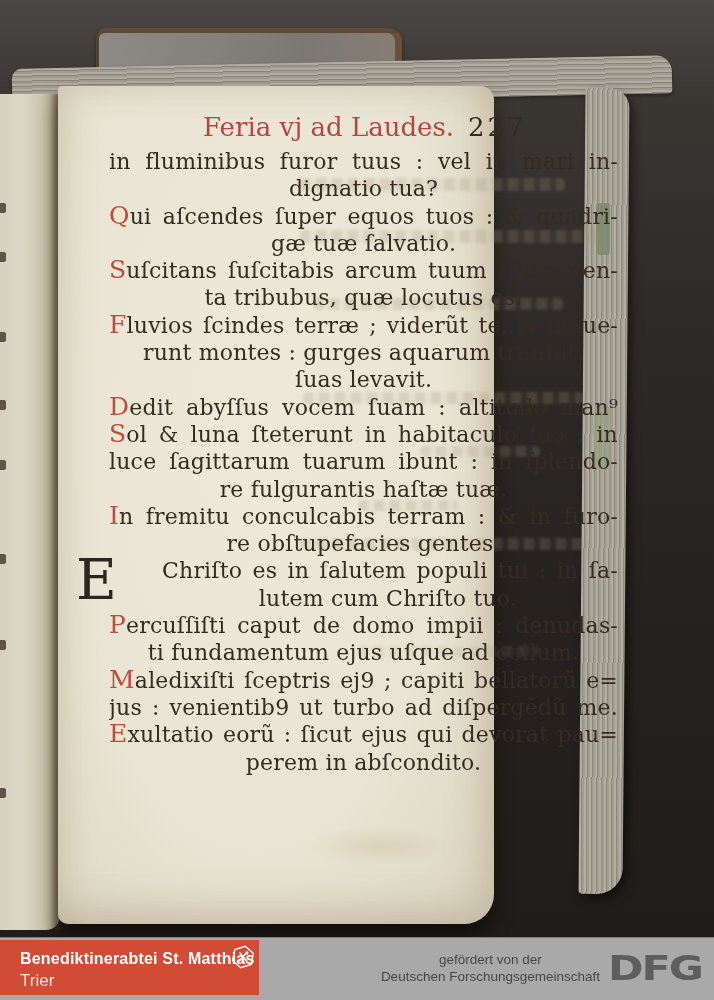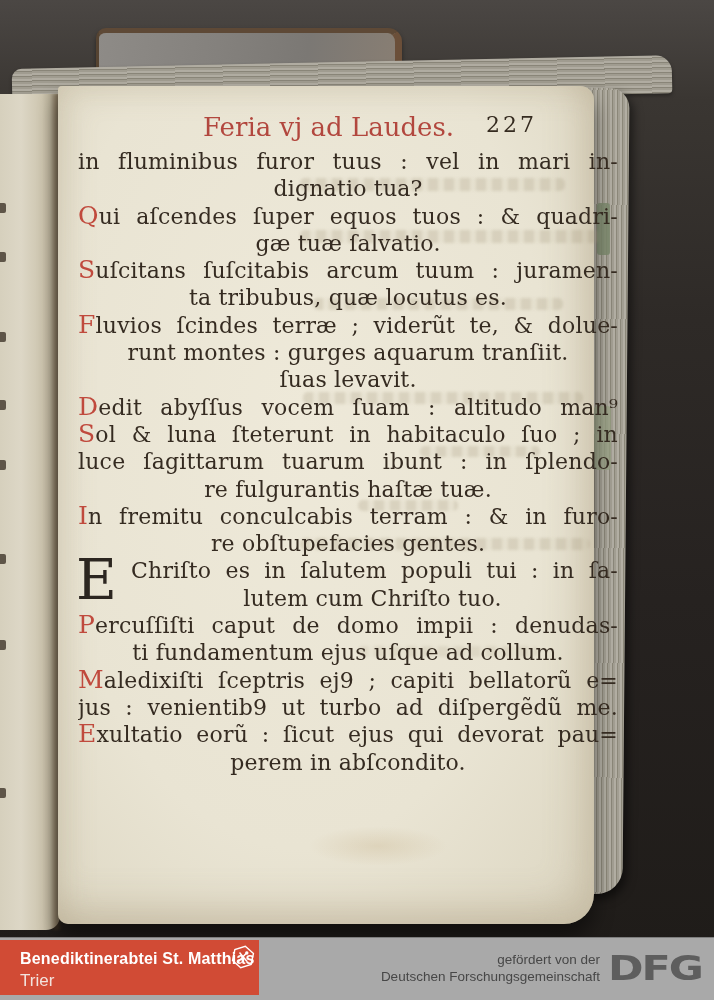--- a/index.html
+++ b/index.html
@@ -41,55 +41,55 @@
     border-radius:0 0 14px 0;
   }
   .gutter{
     position:absolute; left:50px; top:94px; width:12px; height:836px;
     background:linear-gradient(90deg,rgba(90,70,45,0),rgba(80,60,35,.45) 55%,rgba(40,30,18,.1));
     filter:blur(1px);
   }
   .dash{position:absolute;left:0;width:6px;height:10px;background:#40362a;opacity:.8;border-radius:0 2px 2px 0;}
   
   .page{
-    position:absolute; left:58px; top:86px; width:536px; height:838px;
+    position:absolute; left:58px; top:86px; width:436px; height:838px;
     background:radial-gradient(ellipse at 45% 40%,#eee9d9 0%,#e9e4d3 60%,#ded8c4 92%);
     border-radius:4px 14px 30px 10px;
     box-shadow:inset -14px -18px 36px rgba(150,132,100,.28),
                inset 10px 6px 30px rgba(150,132,100,.18),
                0 14px 20px rgba(0,0,0,.45);
   }
   .smudge{
     position:absolute;
     background:repeating-linear-gradient(90deg,rgba(158,146,118,.45) 0 10px,rgba(158,146,118,.10) 10px 16px);
     filter:blur(1.8px); opacity:.55; border-radius:5px;
   }
   .stain{position:absolute;left:250px;top:740px;width:140px;height:40px;border-radius:50%;
     background:radial-gradient(ellipse,rgba(190,165,120,.25),rgba(190,165,120,0) 70%);}
   
   .text-block{position:absolute;left:20px;top:26px;width:540px;color:#352b21;}
   .header-row{position:relative;height:32px;}
   .header-title{position:absolute;left:125px;top:0;font-size:26px;color:#b2473e;white-space:nowrap;}
-  .page-number{position:absolute;left:408px;top:0;font-size:22px;letter-spacing:3px;color:#352b20;}
-  .lines{margin-top:4px;position:relative;}
+  .page-number{position:absolute;left:390px;top:0;font-size:26px;letter-spacing:3px;color:#352b20;}
+  .lines{margin-top:4px;position:relative;margin-left:31px;}
   .line{height:27.3px;line-height:27.3px;font-size:22px;overflow:hidden;letter-spacing:.2px;text-align:center;}
   .line.justify{text-align:justify;}
   .line.justify::after{content:"";display:inline-block;width:100%;height:0;}
   .line.indent{padding-left:49px;}
   .line.has-dropcap{padding-left:53px;}
   .versal{color:#c04a3d;font-size:25px;line-height:1;}
   .dropcap{position:absolute;left:-2px;font-size:56px;line-height:50px;color:#2c2620;}
   
   .footer{position:absolute;left:0;top:937px;width:714px;height:63px;background:#a9a9a9;
     border-top:1px solid #7e7e7e;font-family:"Liberation Sans","DejaVu Sans",sans-serif;}
   .banner{position:absolute;left:0;top:2px;width:259px;height:55px;background:#d14b35;}
   .lib-name{position:absolute;left:20px;top:10px;font-size:16px;font-weight:bold;color:#ffffff;letter-spacing:.2px;white-space:nowrap;}
   .lib-city{position:absolute;left:20px;top:31px;font-size:17px;color:#f2e3dd;}
   .emblem{position:absolute;right:3px;top:4px;width:26px;height:26px;}
-  .credit{position:absolute;right:114px;top:14px;text-align:right;color:#474747;font-size:13.5px;line-height:16.5px;white-space:nowrap;}
+  .credit{position:absolute;right:114px;top:14px;text-align:center;color:#474747;font-size:13.5px;line-height:16.5px;white-space:nowrap;}
   .dfg{position:absolute;left:608px;top:11px;font-family:"DejaVu Sans","Liberation Sans",sans-serif;
     font-weight:900;font-size:42px;color:#5e5e5e;letter-spacing:-2px;
     transform:scale(1.02,.8);transform-origin:left top;}
 </style>
 </head>
 <body>
 
 <div class="scene">
 
   <div class="clamp"></div>

